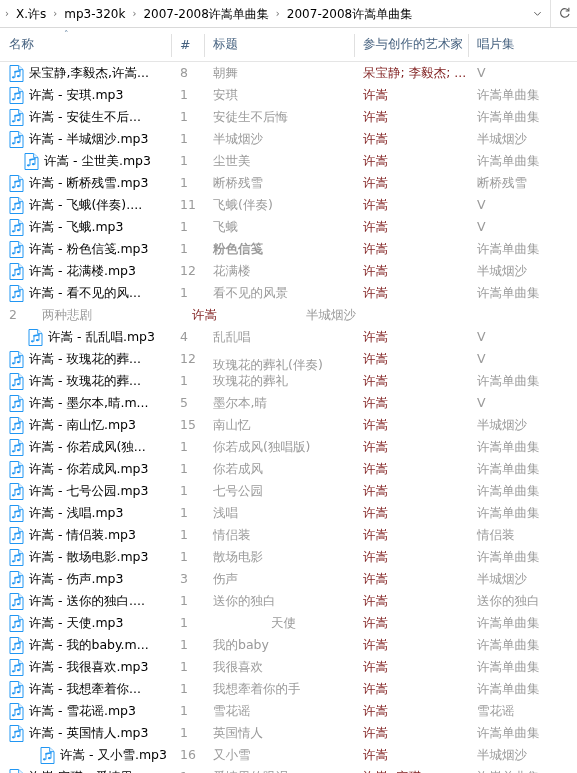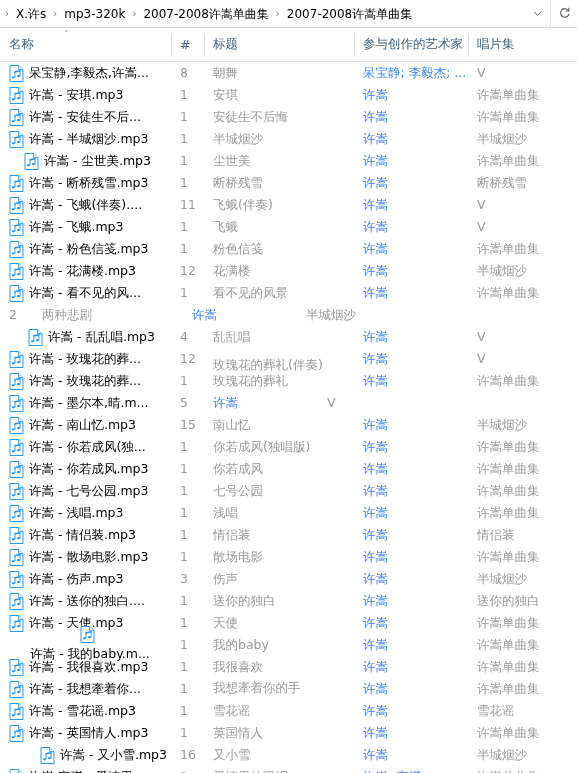--- a/index.html
+++ b/index.html
@@ -143,21 +143,21 @@
   }
   .cell-num {
     color: #9a9a9a;
     font-size: 12.5px;
   }
   .cell-title {
     color: #9a9a9a;
     font-size: 12.5px;
   }
   .cell-artist {
-    color: #3b82f6;
+    color: #7f1d1d;
     font-size: 12.5px;
   }
   .cell-album {
     color: #9a9a9a;
     font-size: 12.5px;
   }
 
   
   .fileicon {
     width: 15px;
@@ -407,21 +407,21 @@
               <ellipse cx="9.4" cy="11.2" rx="1.5" ry="1.15"></ellipse>
               <rect x="5.5" y="6.1" width="0.95" height="6.3"></rect>
               <rect x="10.5" y="5.1" width="0.95" height="6.3"></rect>
               <path d="M5.5 6.1 L11.45 5.0 L11.45 6.6 L5.5 7.7 Z"></path>
             </g>
           </svg>
         </span>
         <span class="name-text">许嵩 - 粉色信笺.mp3</span>
       </div>
       <div class="cell cell-num" style="width: 33px;"><span>1</span></div>
-      <div class="cell cell-title" style="width: 150px;"><span>粉色信笺</span></div>
+      <div class="cell cell-title" style="width: 150px; font-weight: bold;"><span>粉色信笺</span></div>
       <div class="cell cell-artist" style="width: 114px;"><span>许嵩</span></div>
       <div class="cell cell-album" style="width: 109px;"><span>许嵩单曲集</span></div>
     </div>
     <div class="row">
       <div class="cell cell-name" style="width: 171px;">
         <span class="fileicon">
           <svg width="15" height="17" viewBox="0 0 15 17" aria-hidden="true">
             <path d="M1 0.5 H9.6 L14 4.6 V16.5 H1 Z" fill="#ffffff" stroke="#2196f3" stroke-width="1"></path>
             <path d="M9.6 0.6 V4.6 H14" fill="#e8f4fd" stroke="#2196f3" stroke-width="0.9"></path>
             <g fill="#2196f3">
@@ -545,20 +545,21 @@
               <ellipse cx="9.4" cy="11.2" rx="1.5" ry="1.15"></ellipse>
               <rect x="5.5" y="6.1" width="0.95" height="6.3"></rect>
               <rect x="10.5" y="5.1" width="0.95" height="6.3"></rect>
               <path d="M5.5 6.1 L11.45 5.0 L11.45 6.6 L5.5 7.7 Z"></path>
             </g>
           </svg>
         </span>
         <span class="name-text">许嵩 - 墨尔本,晴.m...</span>
       </div>
       <div class="cell cell-num" style="width: 33px;"><span>5</span></div>
+      <div class="cell cell-title" style="width: 150px;"><span>墨尔本,晴</span></div>
       <div class="cell cell-artist" style="width: 114px;"><span>许嵩</span></div>
       <div class="cell cell-album" style="width: 109px;"><span>V</span></div>
     </div>
     <div class="row">
       <div class="cell cell-name" style="width: 171px;">
         <span class="fileicon">
           <svg width="15" height="17" viewBox="0 0 15 17" aria-hidden="true">
             <path d="M1 0.5 H9.6 L14 4.6 V16.5 H1 Z" fill="#ffffff" stroke="#2196f3" stroke-width="1"></path>
             <path d="M9.6 0.6 V4.6 H14" fill="#e8f4fd" stroke="#2196f3" stroke-width="0.9"></path>
             <g fill="#2196f3">
@@ -764,26 +765,26 @@
               <ellipse cx="9.4" cy="11.2" rx="1.5" ry="1.15"></ellipse>
               <rect x="5.5" y="6.1" width="0.95" height="6.3"></rect>
               <rect x="10.5" y="5.1" width="0.95" height="6.3"></rect>
               <path d="M5.5 6.1 L11.45 5.0 L11.45 6.6 L5.5 7.7 Z"></path>
             </g>
           </svg>
         </span>
         <span class="name-text">许嵩 - 天使.mp3</span>
       </div>
       <div class="cell cell-num" style="width: 33px;"><span>1</span></div>
-      <div class="cell cell-title" style="width: 150px;"><span>天使</span></div>
-      <div class="cell cell-artist" style="width: 114px;"><span>许嵩</span></div>
-      <div class="cell cell-album" style="width: 109px;"><span>许嵩单曲集</span></div>
-    </div>
-    <div class="row">
-      <div class="cell cell-name" style="width: 171px; flex-direction: column;">
+      <div class="cell cell-title" style="width: 150px; text-align: center;"><span>天使</span></div>
+      <div class="cell cell-artist" style="width: 114px;"><span>许嵩</span></div>
+      <div class="cell cell-album" style="width: 109px;"><span>许嵩单曲集</span></div>
+    </div>
+    <div class="row">
+      <div class="cell cell-name" style="width: 171px;">
         <span class="fileicon">
           <svg width="15" height="17" viewBox="0 0 15 17" aria-hidden="true">
             <path d="M1 0.5 H9.6 L14 4.6 V16.5 H1 Z" fill="#ffffff" stroke="#2196f3" stroke-width="1"></path>
             <path d="M9.6 0.6 V4.6 H14" fill="#e8f4fd" stroke="#2196f3" stroke-width="0.9"></path>
             <g fill="#2196f3">
               <ellipse cx="4.4" cy="12.3" rx="1.5" ry="1.15"></ellipse>
               <ellipse cx="9.4" cy="11.2" rx="1.5" ry="1.15"></ellipse>
               <rect x="5.5" y="6.1" width="0.95" height="6.3"></rect>
               <rect x="10.5" y="5.1" width="0.95" height="6.3"></rect>
               <path d="M5.5 6.1 L11.45 5.0 L11.45 6.6 L5.5 7.7 Z"></path>
@@ -830,21 +831,21 @@
               <ellipse cx="9.4" cy="11.2" rx="1.5" ry="1.15"></ellipse>
               <rect x="5.5" y="6.1" width="0.95" height="6.3"></rect>
               <rect x="10.5" y="5.1" width="0.95" height="6.3"></rect>
               <path d="M5.5 6.1 L11.45 5.0 L11.45 6.6 L5.5 7.7 Z"></path>
             </g>
           </svg>
         </span>
         <span class="name-text">许嵩 - 我想牽着你...</span>
       </div>
       <div class="cell cell-num" style="width: 33px;"><span>1</span></div>
-      <div class="cell cell-title" style="width: 150px; font-family: Liberation Mono, monospace;"><span>我想牽着你的手</span></div>
+      <div class="cell cell-title" style="width: 150px;"><span>我想牽着你的手</span></div>
       <div class="cell cell-artist" style="width: 114px;"><span>许嵩</span></div>
       <div class="cell cell-album" style="width: 109px;"><span>许嵩单曲集</span></div>
     </div>
     <div class="row">
       <div class="cell cell-name" style="width: 171px;">
         <span class="fileicon">
           <svg width="15" height="17" viewBox="0 0 15 17" aria-hidden="true">
             <path d="M1 0.5 H9.6 L14 4.6 V16.5 H1 Z" fill="#ffffff" stroke="#2196f3" stroke-width="1"></path>
             <path d="M9.6 0.6 V4.6 H14" fill="#e8f4fd" stroke="#2196f3" stroke-width="0.9"></path>
             <g fill="#2196f3">

